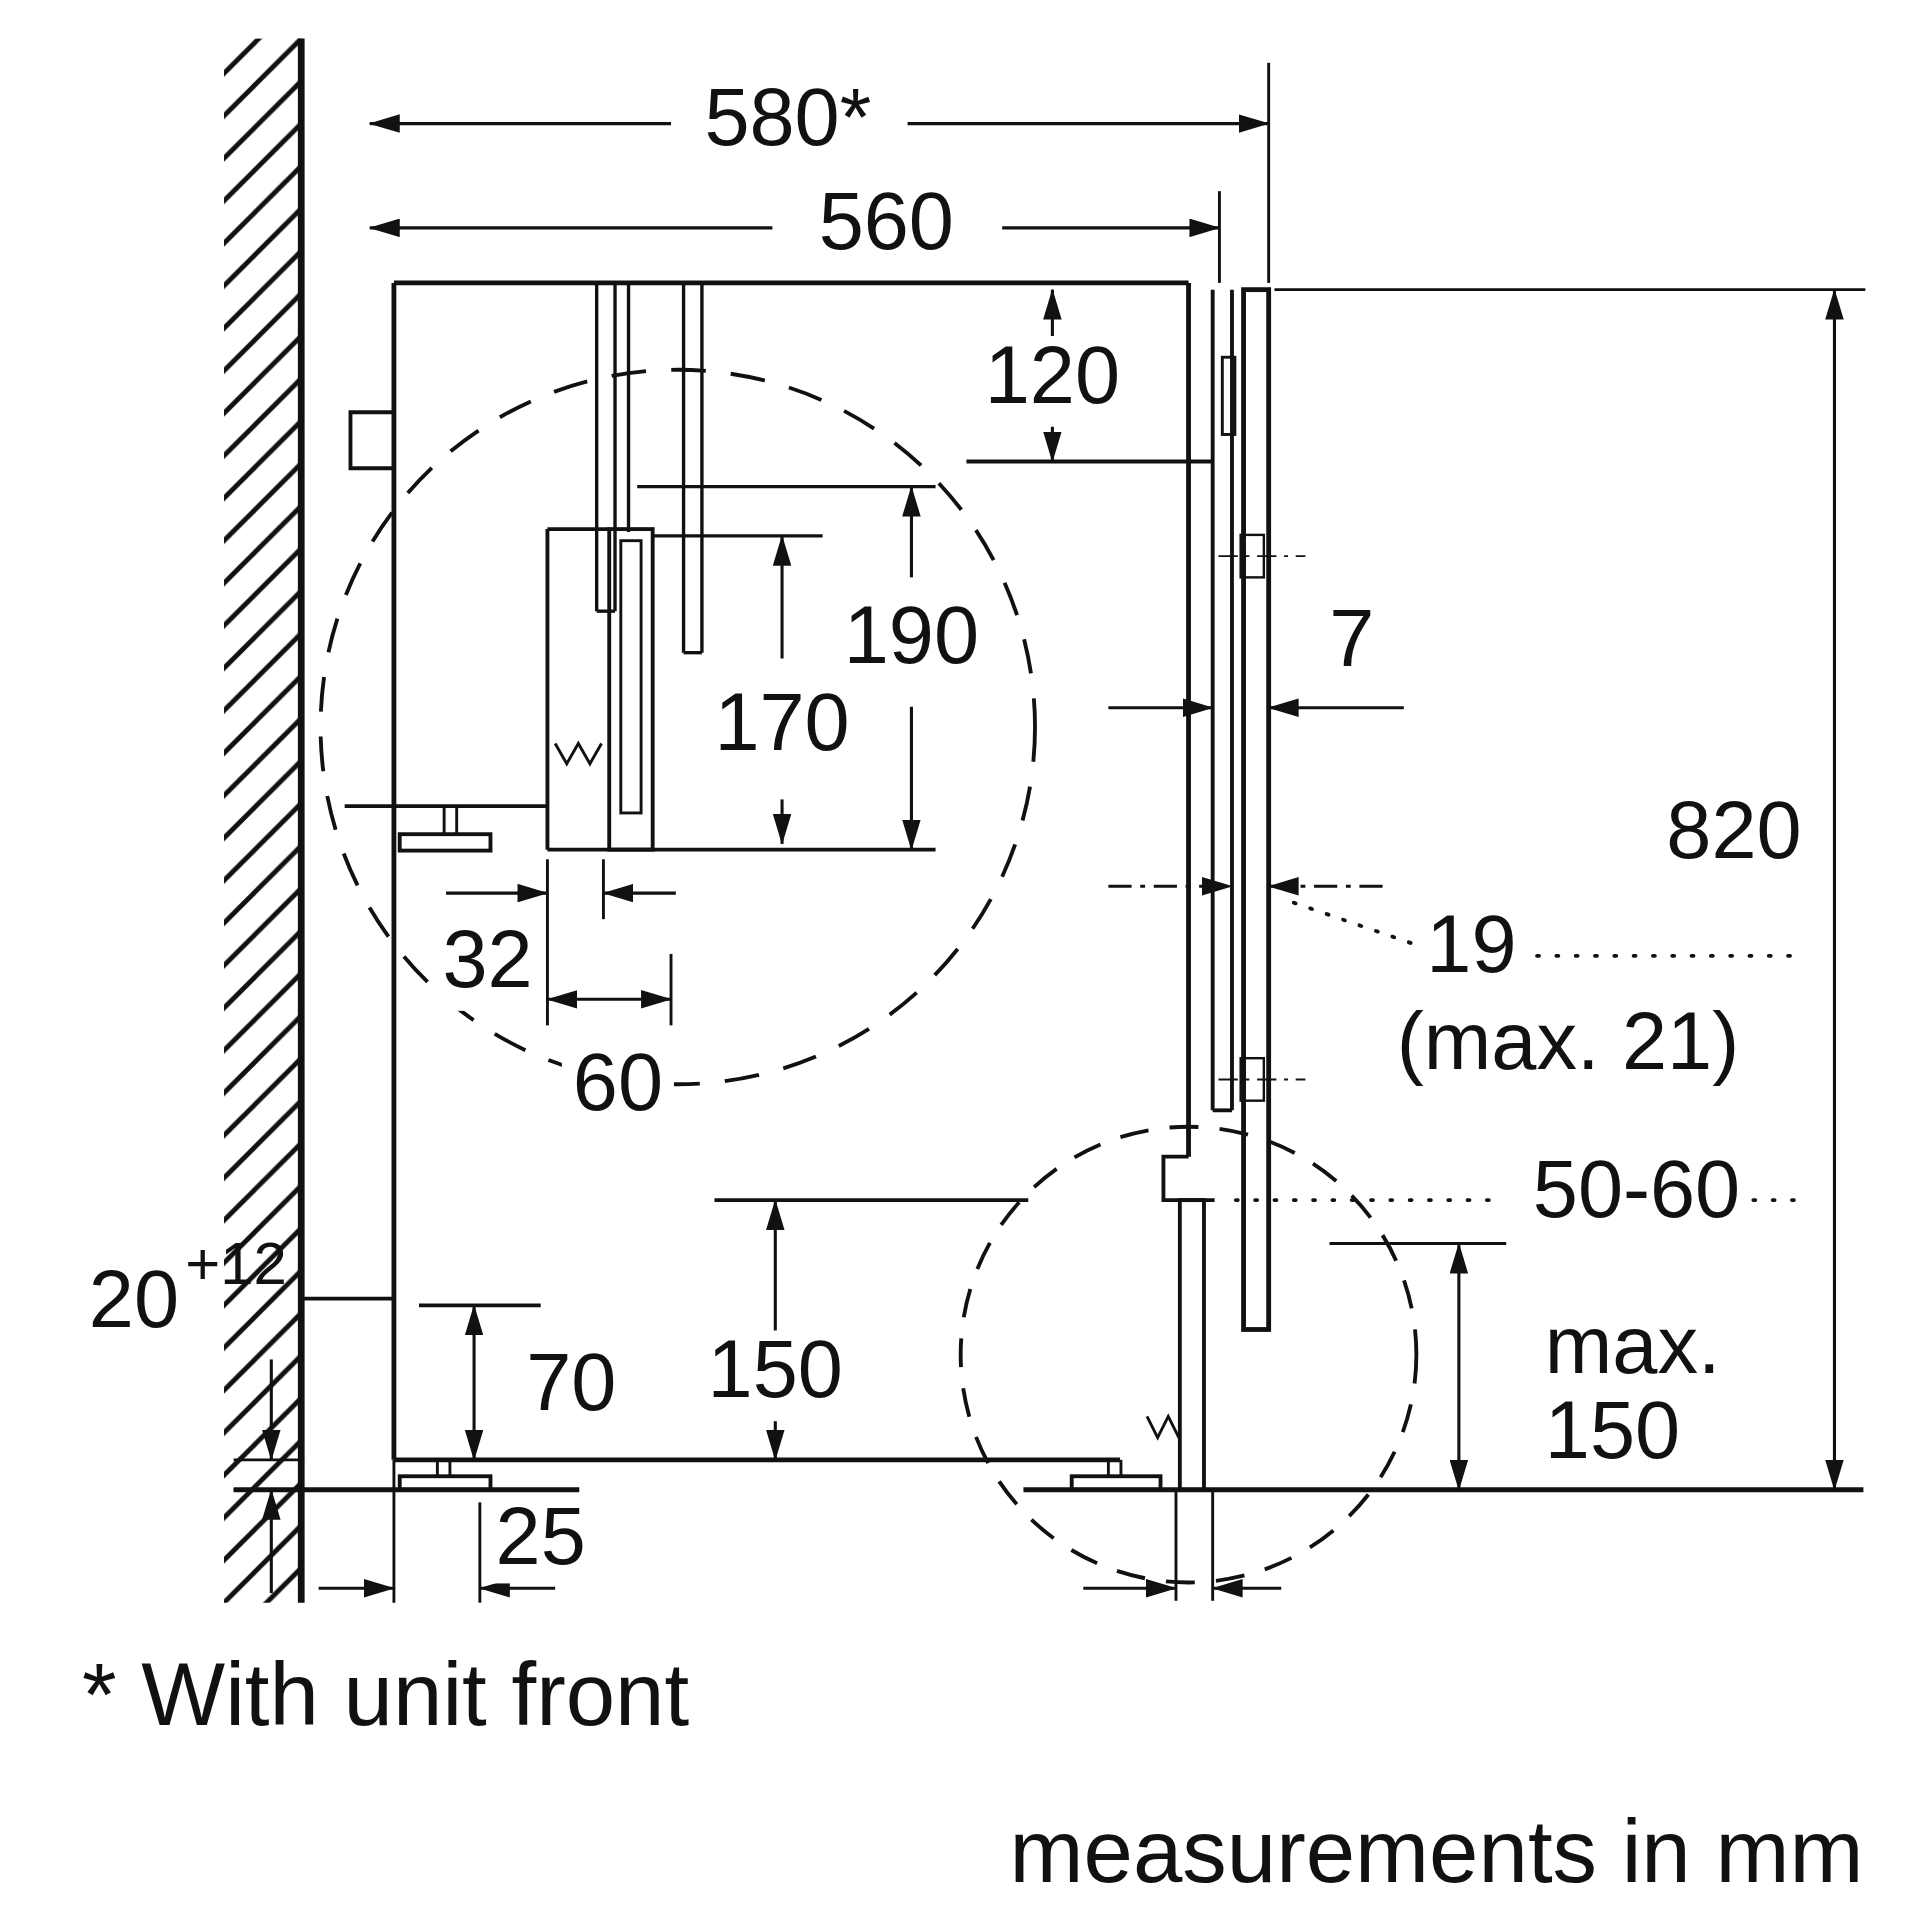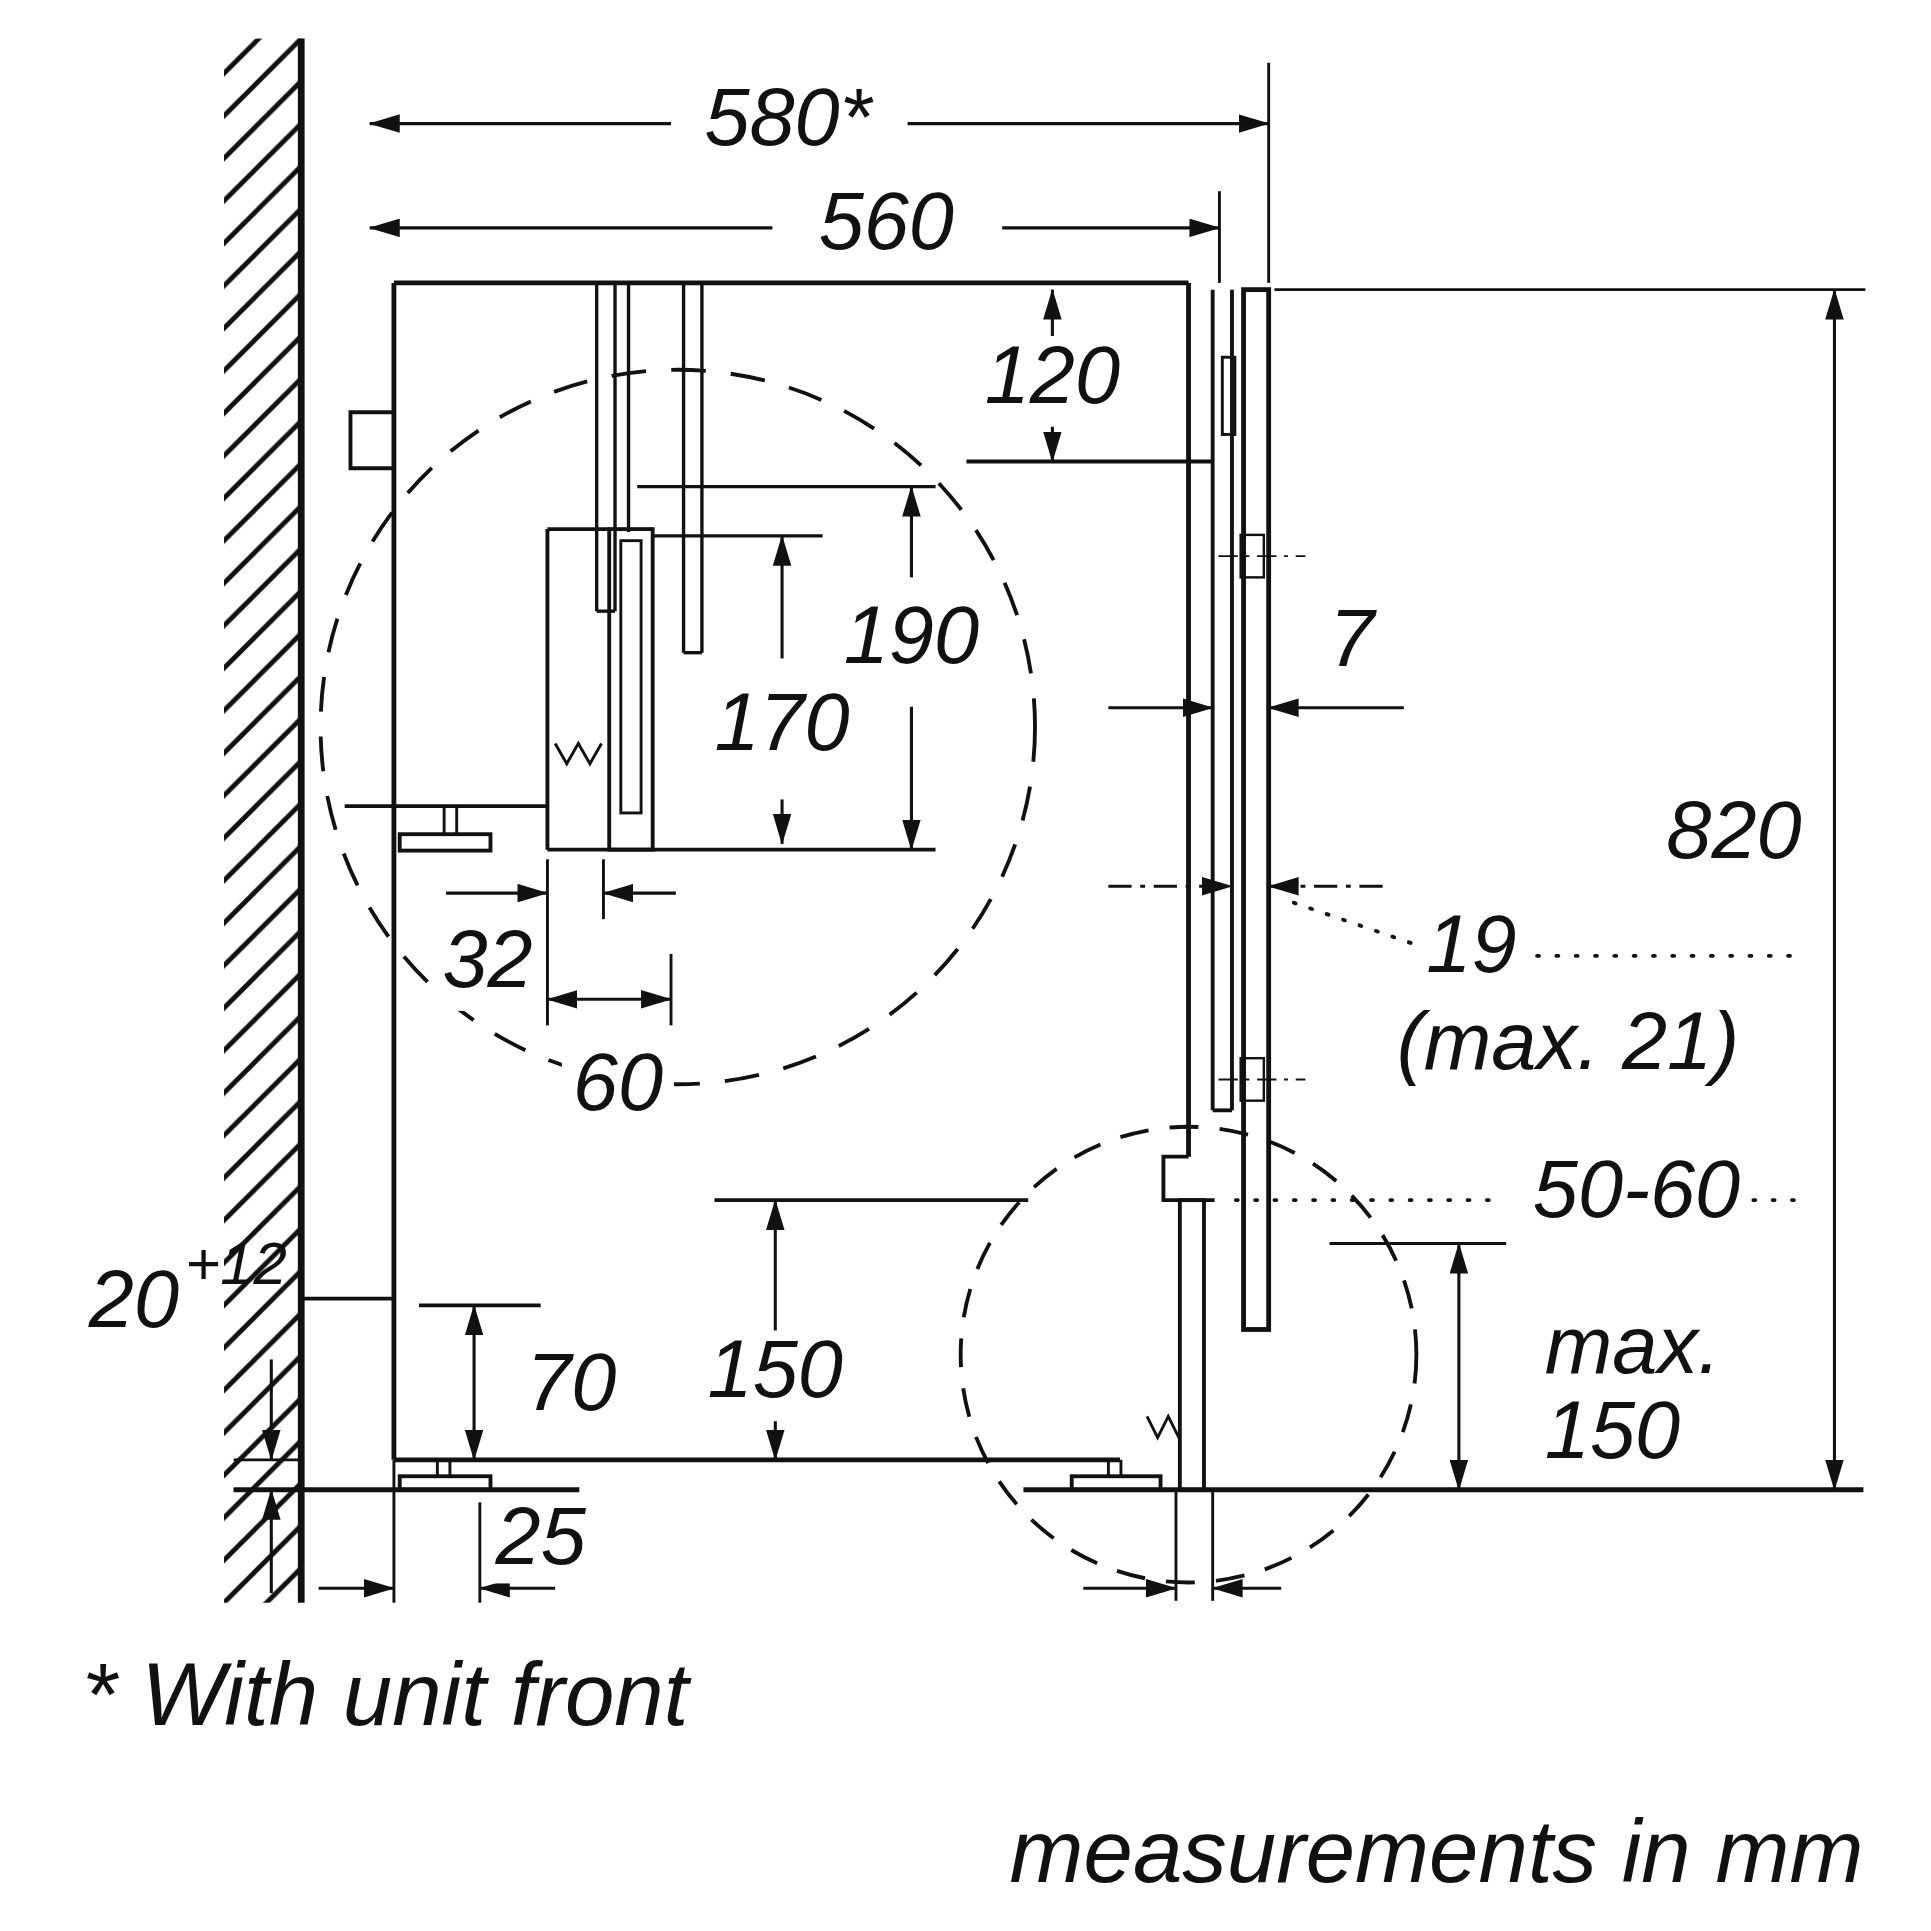--- a/index.html
+++ b/index.html
@@ -1,16 +1,16 @@
 <!DOCTYPE html>
 <html><head>
 <meta charset="utf-8">
 <style>
   html,body{margin:0;padding:0;background:#ffffff;}
-  .page{width:1931px;height:1931px;position:relative;background:#fff;overflow:hidden;font-style:italic;}
+  .page{width:1931px;height:1931px;position:relative;background:#fff;overflow:hidden;}
   svg{display:block;}
   text{font-family:"Liberation Sans", sans-serif; fill:#111; }
   .dim{font-size:84px;}
   .sup{font-size:62px;}
   .note{font-size:92px;}
   .ln{stroke:#111;fill:none;}
 </style>
 </head>
 <body>
 

